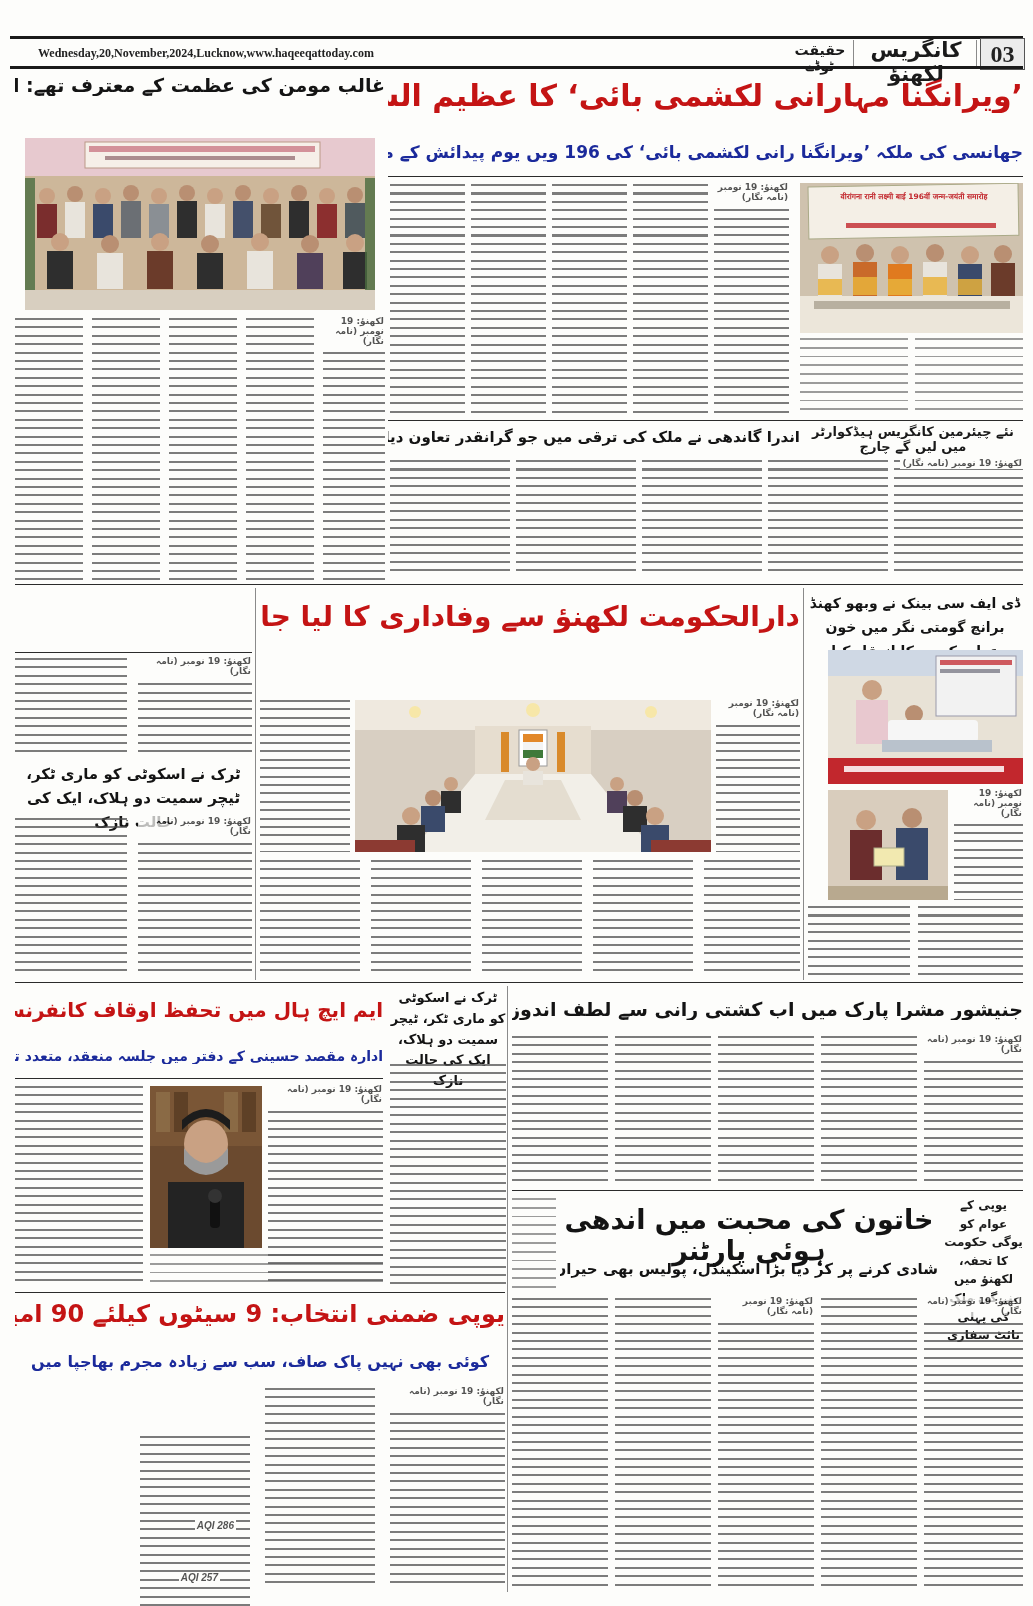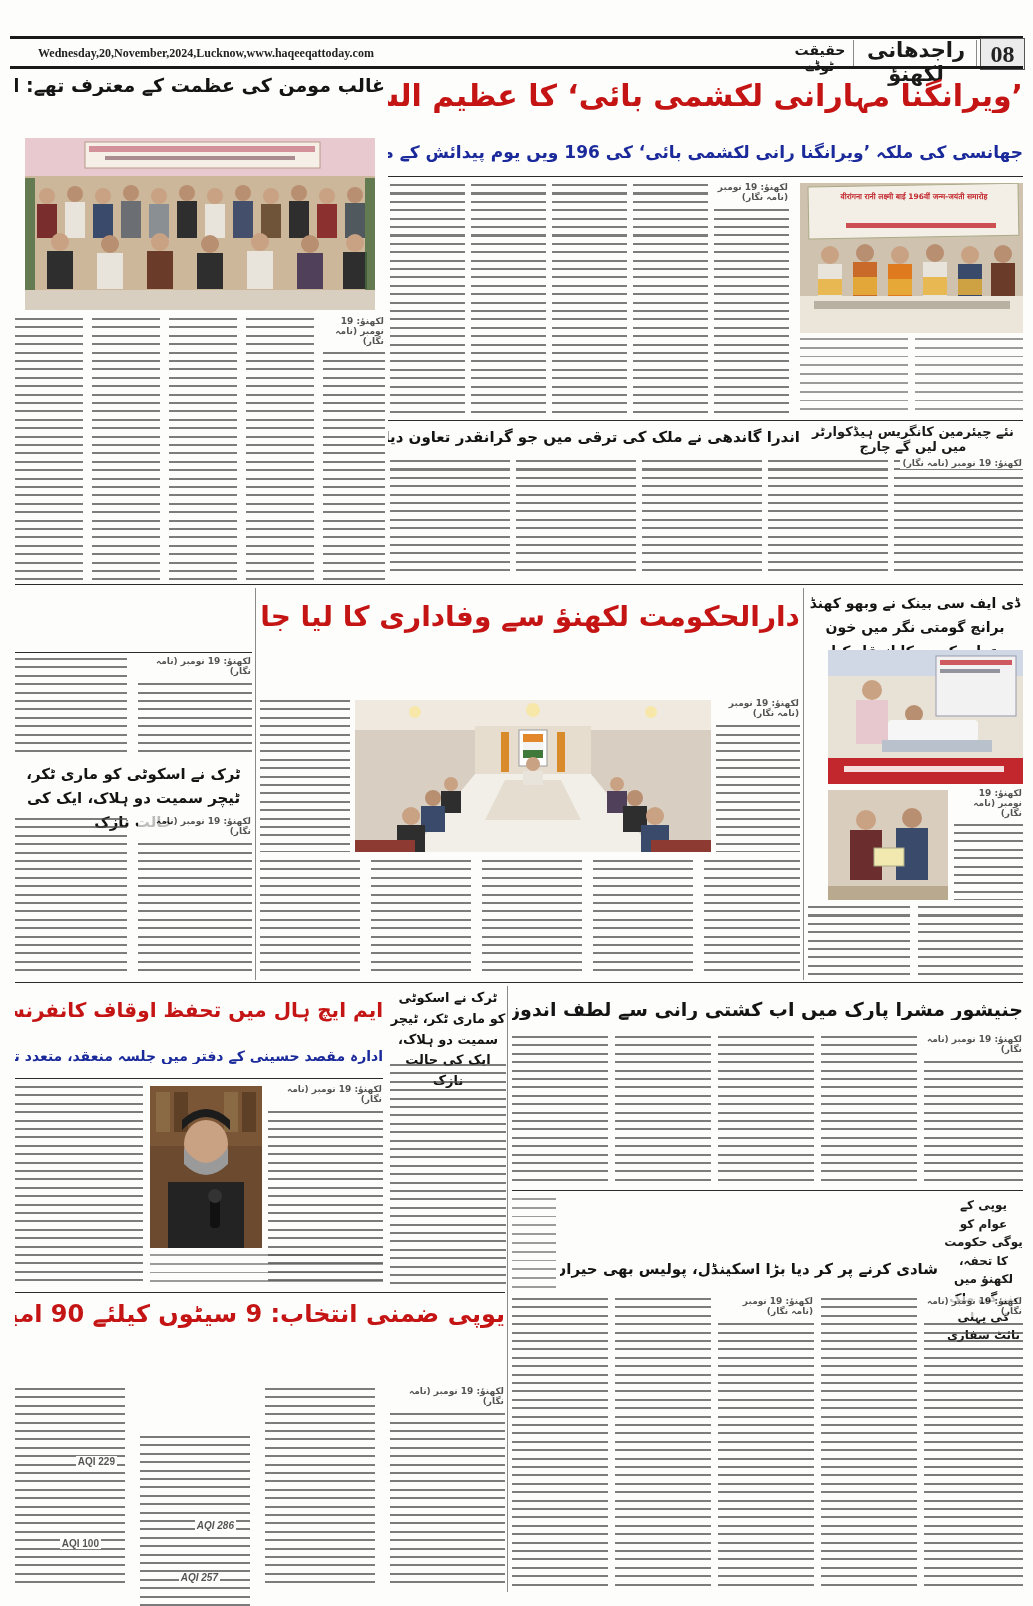--- a/index.html
+++ b/index.html
@@ -45,23 +45,23 @@
 <body>
 
 <div class="page">
 
   <div class="abs rule-h2" style="left:10px;top:36px;width:1013px;"></div>
 
   <div class="abs eng" style="left:38px;top:46px;font-size:12px;font-weight:bold;color:#222;">Wednesday,20,November,2024,Lucknow,www.haqeeqattoday.com</div>
 
   <div class="abs rtl" style="left:790px;top:42px;width:60px;font-size:14px;font-weight:bold;text-align:center;">حقیقت ٹوڈے</div>
   <div class="abs rule-v" style="left:853px;top:40px;height:26px;"></div>
-  <div class="abs rtl" style="left:858px;top:38px;width:116px;font-size:21px;font-weight:bold;text-align:center;">راجدھانی لکھنؤ</div>
+  <div class="abs rtl" style="left:858px;top:38px;width:116px;font-size:21px;font-weight:bold;text-align:center;">کانگریس لکھنؤ</div>
   <div class="abs rule-v" style="left:976px;top:40px;height:26px;"></div>
-  <div class="abs pageno eng" style="left:980px;top:38px;width:43px;height:30px;">08</div>
+  <div class="abs pageno eng" style="left:980px;top:38px;width:43px;height:30px;">03</div>
 
   <div class="abs rule-h2" style="left:10px;top:66px;width:1013px;"></div>
 
   <div class="abs rtl ctr hl-blk nowrap" style="left:15px;top:74px;width:370px;font-size:19px;">غالب مومن کی عظمت کے معترف تھے: احمد ابراہیم علوی</div>
 
   <div class="abs" style="left:25px;top:138px;width:350px;height:172px;">
     <svg width="350" height="172" viewBox="0 0 350 172">
       <rect width="350" height="172" fill="#cdb79a"></rect>
       <rect x="0" y="0" width="350" height="38" fill="#e7c9cf"></rect>
       <rect x="60" y="4" width="235" height="26" fill="#f6efe8" stroke="#b98"></rect>
@@ -323,40 +323,38 @@
   <div class="abs sim" style="left:615px;top:1036px;width:96px;height:148px;"></div>
   <div class="abs sim" style="left:718px;top:1036px;width:96px;height:148px;"></div>
   <div class="abs sim" style="left:821px;top:1036px;width:96px;height:148px;"></div>
   <div class="abs sim" style="left:924px;top:1036px;width:99px;height:148px;">
     <span class="dateline">لکھنؤ: 19 نومبر (نامہ نگار)</span>
   </div>
 
   <div class="abs rule-h" style="left:512px;top:1190px;width:511px;"></div>
 
   <div class="abs sim-light" style="left:512px;top:1198px;width:44px;height:92px;"></div>
+  <div class="abs rtl ctr hl-blk" style="left:560px;top:1204px;width:378px;font-size:27px;">خاتون کی محبت میں اندھی ہوئی پارٹنر</div>
   <div class="abs rtl ctr hl-blk nowrap" style="left:560px;top:1260px;width:378px;font-size:15px;">شادی کرنے پر کر دیا بڑا اسکینڈل، پولیس بھی حیران</div>
   <div class="abs rtl ctr" style="left:944px;top:1196px;width:79px;font-size:12px;font-weight:bold;line-height:1.55;">یوپی کے عوام کو یوگی حکومت کا تحفہ، لکھنؤ میں بنے گی ملک کی پہلی نائٹ سفاری</div>
 
   <div class="abs sim" style="left:512px;top:1298px;width:96px;height:292px;"></div>
   <div class="abs sim" style="left:615px;top:1298px;width:96px;height:292px;"></div>
   <div class="abs sim" style="left:718px;top:1298px;width:96px;height:292px;">
     <span class="dateline">لکھنؤ: 19 نومبر (نامہ نگار)</span>
   </div>
   <div class="abs sim" style="left:821px;top:1298px;width:96px;height:292px;"></div>
   <div class="abs sim" style="left:924px;top:1298px;width:99px;height:292px;">
     <span class="dateline">لکھنؤ: 19 نومبر (نامہ نگار)</span>
   </div>
 
   <div class="abs rule-h" style="left:15px;top:1292px;width:490px;"></div>
   <div class="abs rtl ctr hl-red nowrap" style="left:15px;top:1300px;width:490px;font-size:24px;">یوپی ضمنی انتخاب: 9 سیٹوں کیلئے 90 امیدوار میدان میں</div>
-
-  <div class="abs sim" style="left:15px;top:1388px;width:110px;height:202px;">
-    <span class="frag" style="top:68px;right:8px;">AQI 229</span>
-    <span class="frag" style="top:150px;right:24px;">AQI 100</span>
-  </div>
+  <div class="abs rtl ctr hl-blue nowrap" style="left:15px;top:1352px;width:490px;font-size:16px;">کوئی بھی نہیں پاک صاف، سب سے زیادہ مجرم بھاجپا میں</div>
+
   <div class="abs sim" style="left:140px;top:1436px;width:110px;height:202px;font-style:italic;">
     <span class="frag" style="top:84px;right:14px;">AQI 286</span>
     <span class="frag" style="top:136px;right:30px;">AQI 257</span>
   </div>
   <div class="abs sim" style="left:265px;top:1388px;width:110px;height:202px;"></div>
   <div class="abs sim" style="left:390px;top:1388px;width:115px;height:202px;">
     <span class="dateline">لکھنؤ: 19 نومبر (نامہ نگار)</span>
   </div>
 
 </div>

